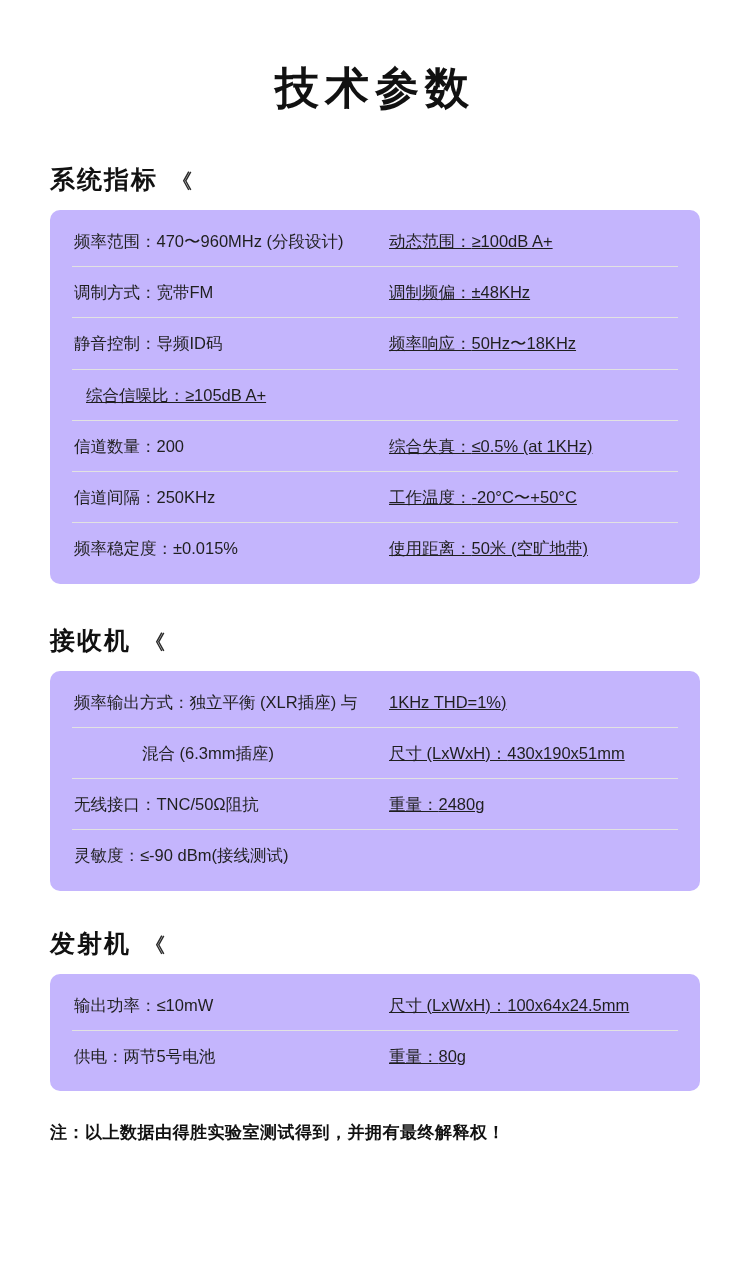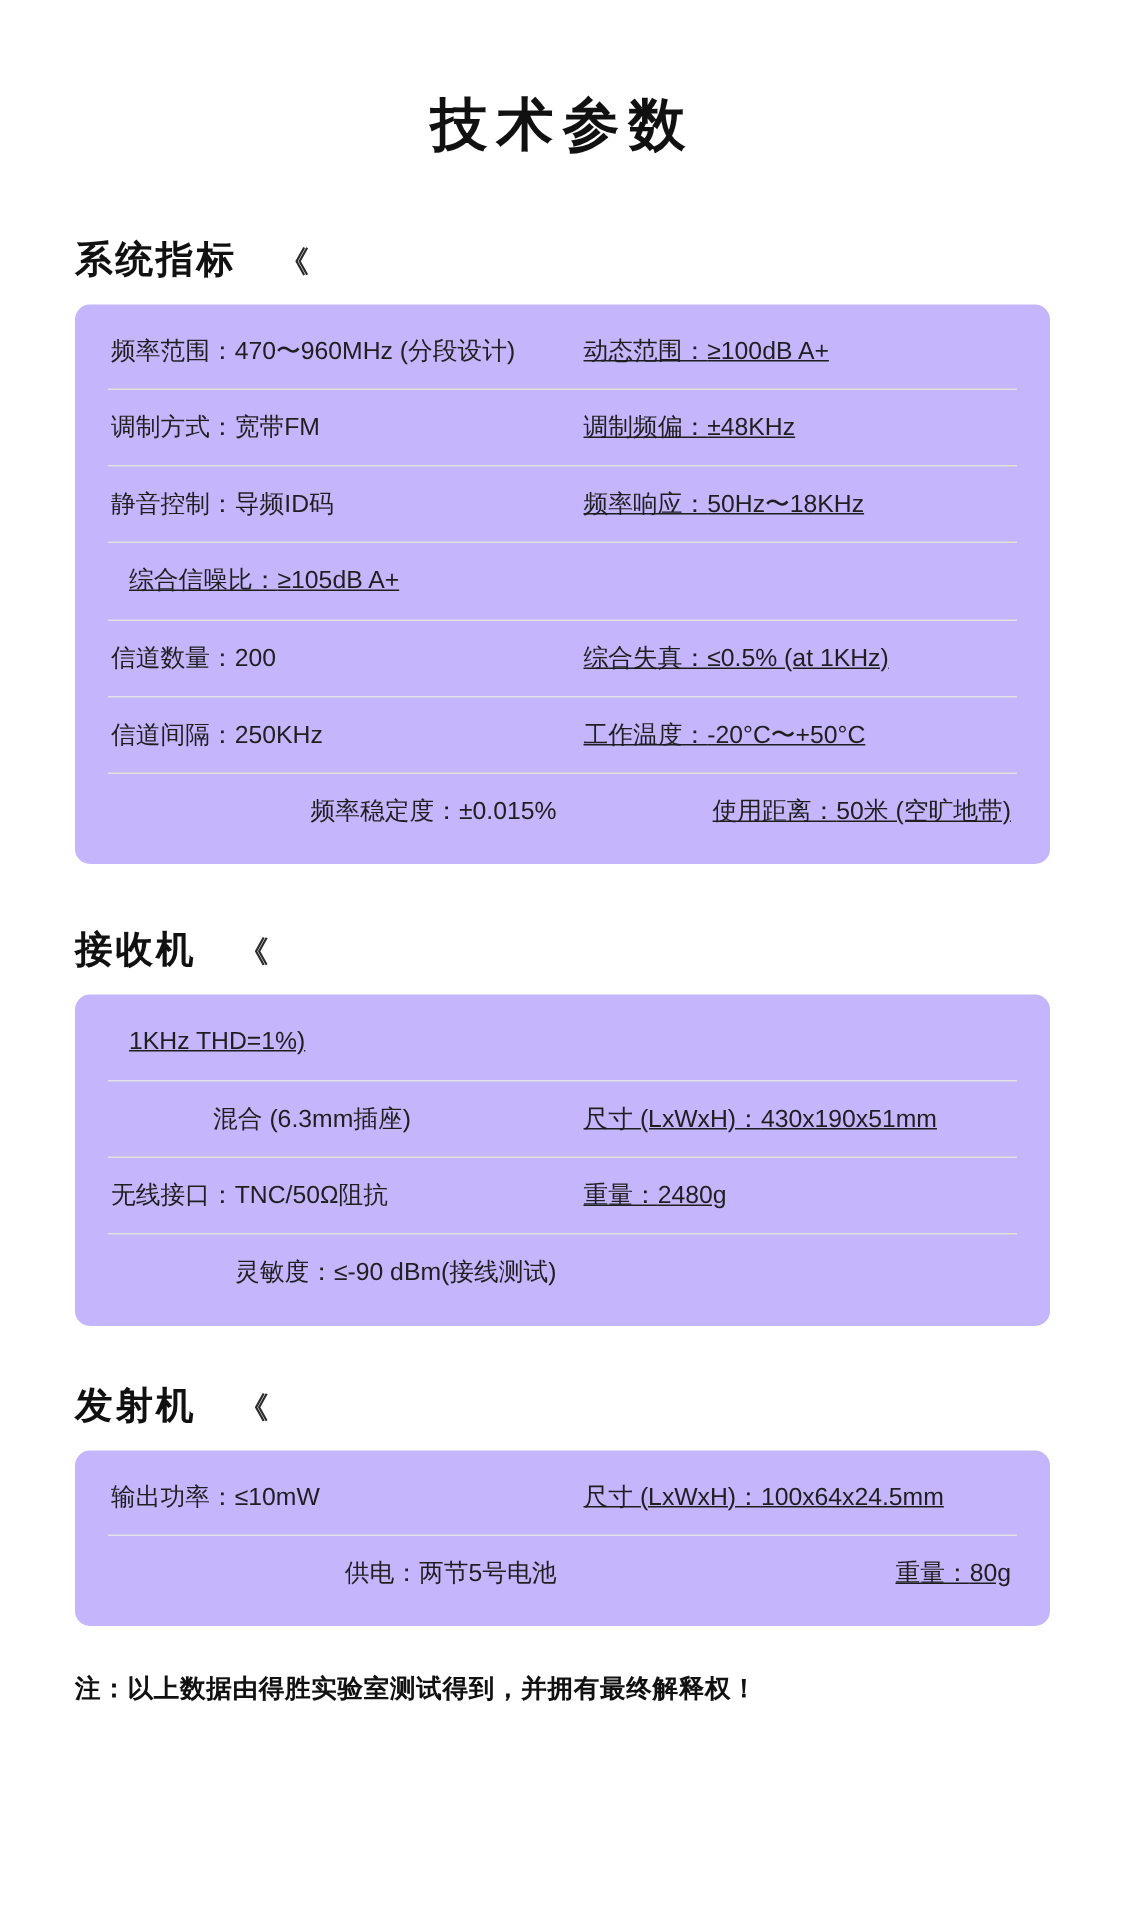--- a/index.html
+++ b/index.html
@@ -15,34 +15,34 @@
     overflow: hidden;
   }
   .page {
     width: 750px;
     height: 1275px;
     position: relative;
     box-sizing: border-box;
   }
   .page-title {
     text-align: center;
-    font-size: 38px;
+    font-size: 44px;
     font-weight: 700;
     letter-spacing: 6px;
     color: #111111;
     padding-top: 62px;
     line-height: 1.2;
   }
   .section {
     margin: 0 50px;
   }
   .section-head {
     display: flex;
     align-items: center;
-    gap: 28px;
+    gap: 14px;
     margin-bottom: 14px;
   }
   .section-head .sec-title {
     font-size: 25px;
     font-weight: 700;
     color: #111111;
     letter-spacing: 2px;
   }
   .section-head .sec-mark {
     font-size: 20px;
@@ -54,21 +54,20 @@
     background: #c4b5fd;
     border-radius: 10px;
     padding: 6px 22px 10px 22px;
   }
   .spec-row {
     display: flex;
     border-bottom: 1px solid #e2e2e2;
   }
   .spec-row:last-child {
     border-bottom: none;
-    text-align: right;
   }
   .spec-cell {
     flex: 1 1 50%;
     box-sizing: border-box;
     padding: 14px 4px 14px 2px;
     font-size: 16.5px;
     color: #1f1f1f;
     line-height: 1.35;
     min-height: 20px;
     white-space: nowrap;
@@ -176,20 +175,23 @@
 
   <div class="gap-40"></div>
 
   <div class="section">
     <div class="section-head">
       <span class="sec-title">接收机</span>
       <span class="sec-mark">《</span>
     </div>
     <div class="spec-card">
       <div class="spec-row">
+        <div class="spec-cell">
+          <span class="lbl">频率输出方式：</span><span class="val">独立平衡 (XLR插座) 与</span>
+        </div>
         <div class="spec-cell right align-right">
           <span class="val">1KHz THD=1%)</span>
         </div>
       </div>
       <div class="spec-row">
         <div class="spec-cell indent">
           <span class="val">混合 (6.3mm插座)</span>
         </div>
         <div class="spec-cell right">
           <span class="lbl">尺寸 (LxWxH)：</span><span class="val">430x190x51mm</span>

